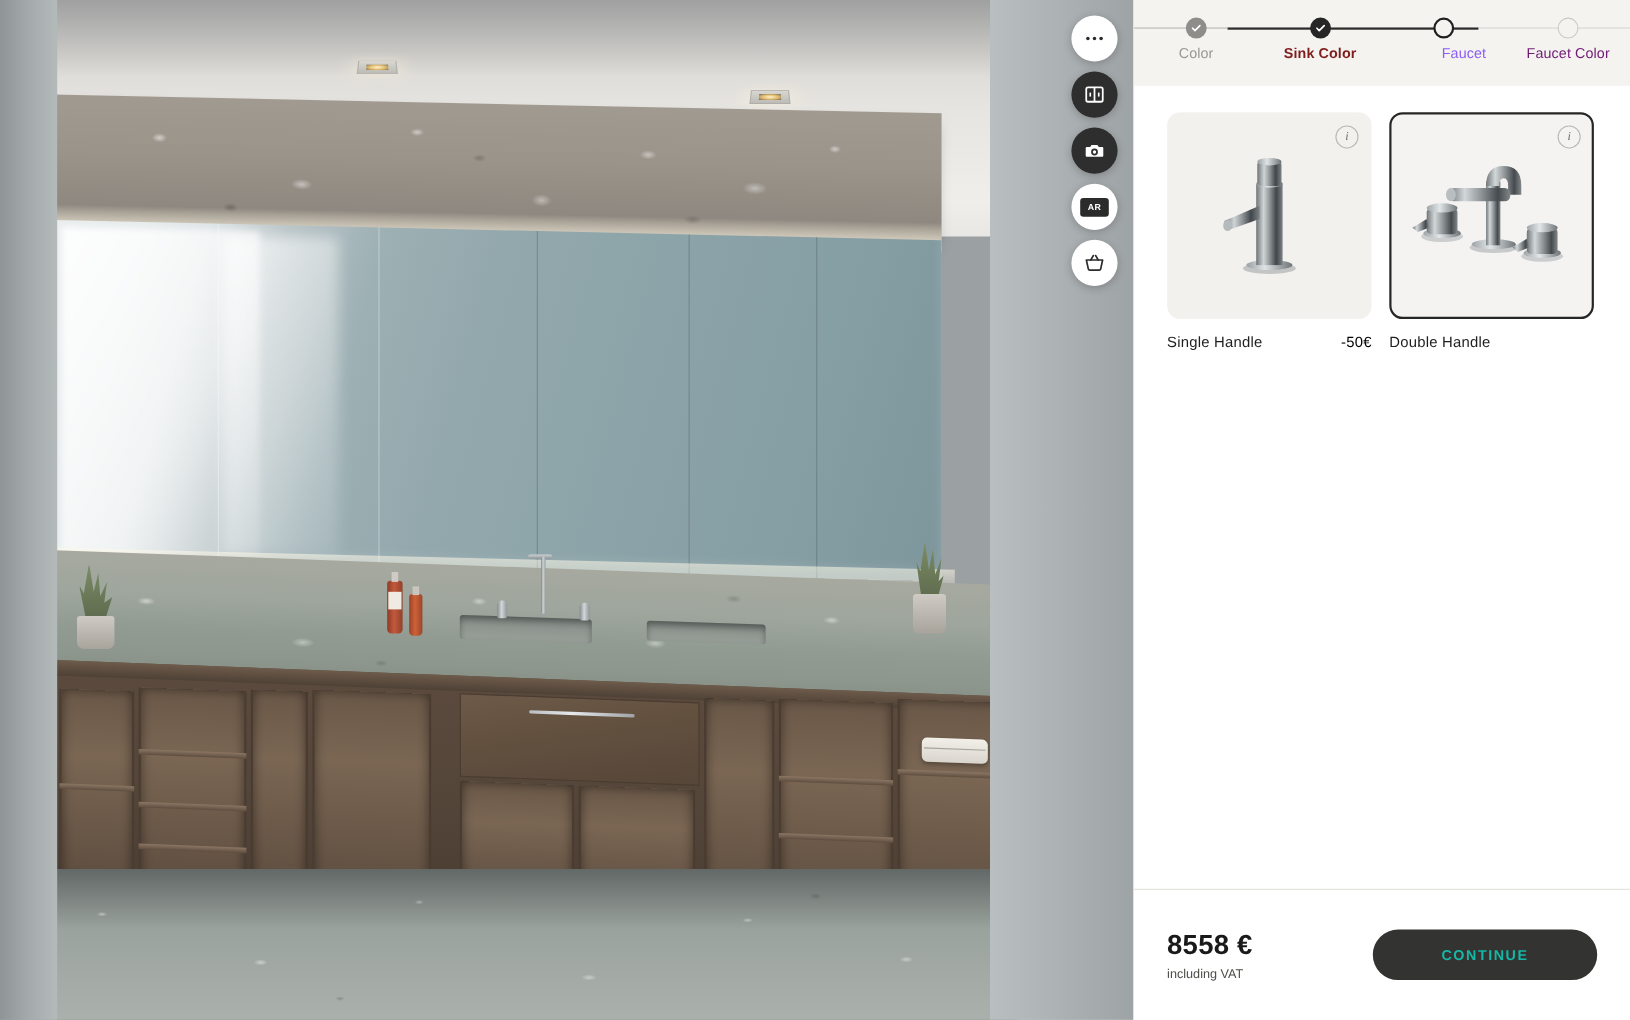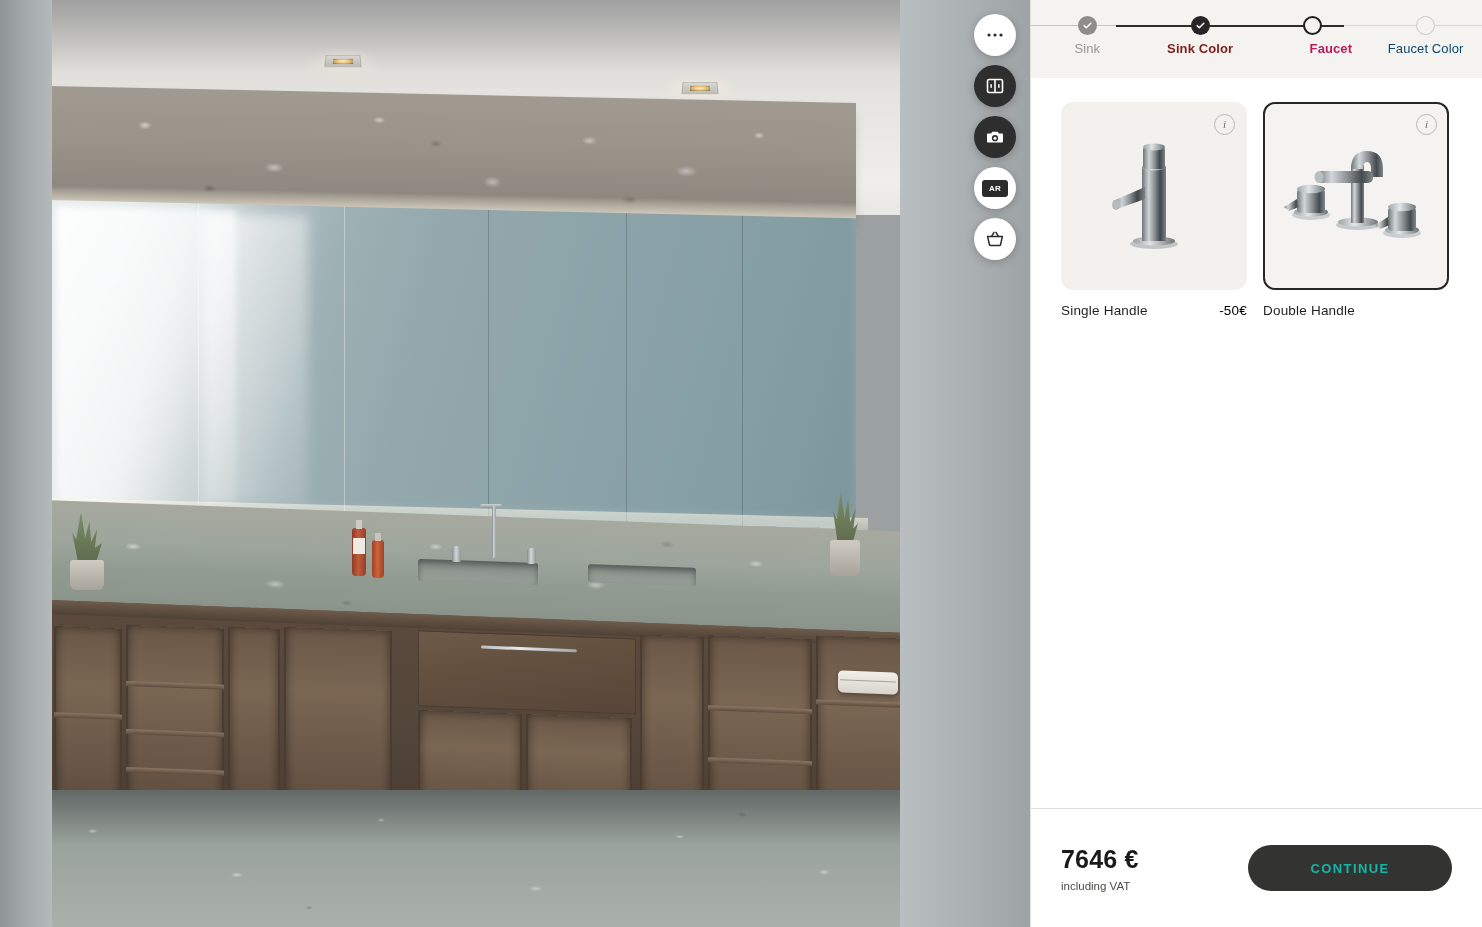--- a/index.html
+++ b/index.html
@@ -319,22 +319,22 @@
     width: 11px; height: 11px;
   }
   .step-label {
     margin-top: 6px;
     font-size: 13px;
     letter-spacing: .1px;
     white-space: nowrap;
   }
   .step-label.grey   { color: #9a9894; }
   .step-label.dark   { color: #7f1d1d; font-weight: bold; }
-  .step-label.active { color: #be185d; font-weight: bold; margin-left: 36px; }
-  .step-label.todo   { color: #0c4a6e; }
+  .step-label.active { color: #8b5cf6; font-weight: normal; margin-left: 36px; }
+  .step-label.todo   { color: #701a75; }
 
   
   .options-area {
     flex: 1;
     padding: 24px 30px 0 30px;
     overflow-y: auto;
   }
   .option-grid {
     display: flex;
     gap: 16px;
@@ -541,21 +541,21 @@
       <div class="track"></div>
       <div class="track-pre"></div>
       <div class="track-done"></div>
 
       <div class="step">
         <span class="dot done-grey">
           <svg class="check" viewBox="0 0 12 12">
             <path d="M2.4 6.2 4.7 8.5 9.6 3.6" fill="none" stroke="#fff" stroke-width="1.7" stroke-linecap="round" stroke-linejoin="round"></path>
           </svg>
         </span>
-        <span class="step-label grey">Sink</span>
+        <span class="step-label grey">Color</span>
       </div>
 
       <div class="step">
         <span class="dot done-dark">
           <svg class="check" viewBox="0 0 12 12">
             <path d="M2.4 6.2 4.7 8.5 9.6 3.6" fill="none" stroke="#fff" stroke-width="1.7" stroke-linecap="round" stroke-linejoin="round"></path>
           </svg>
         </span>
         <span class="step-label dark">Sink Color</span>
       </div>
@@ -655,20 +655,20 @@
             <span class="option-name">Double Handle</span>
             <span class="option-price"></span>
           </div>
         </div>
 
       </div>
     </div>
 
     <div class="footer">
       <div class="price-block">
-        <span class="price-main">7646 €</span>
+        <span class="price-main">8558 €</span>
         <span class="price-sub">including VAT</span>
       </div>
       <button class="continue-btn">CONTINUE</button>
     </div>
 
   </div>
 </div>
 
 </body></html>

